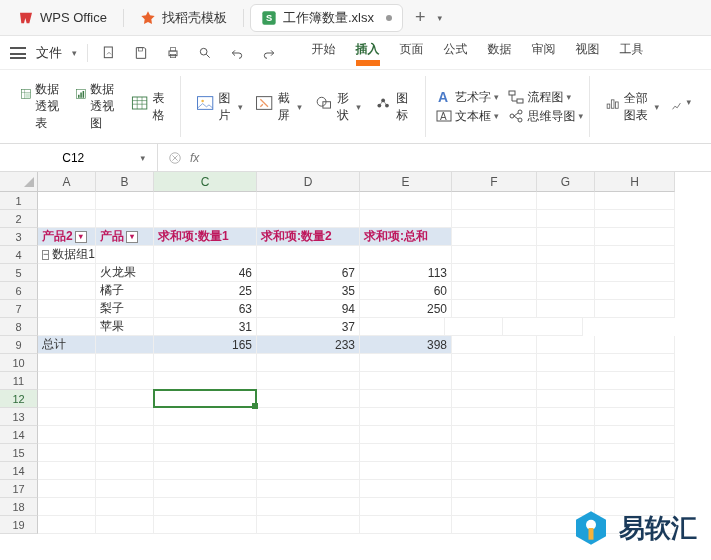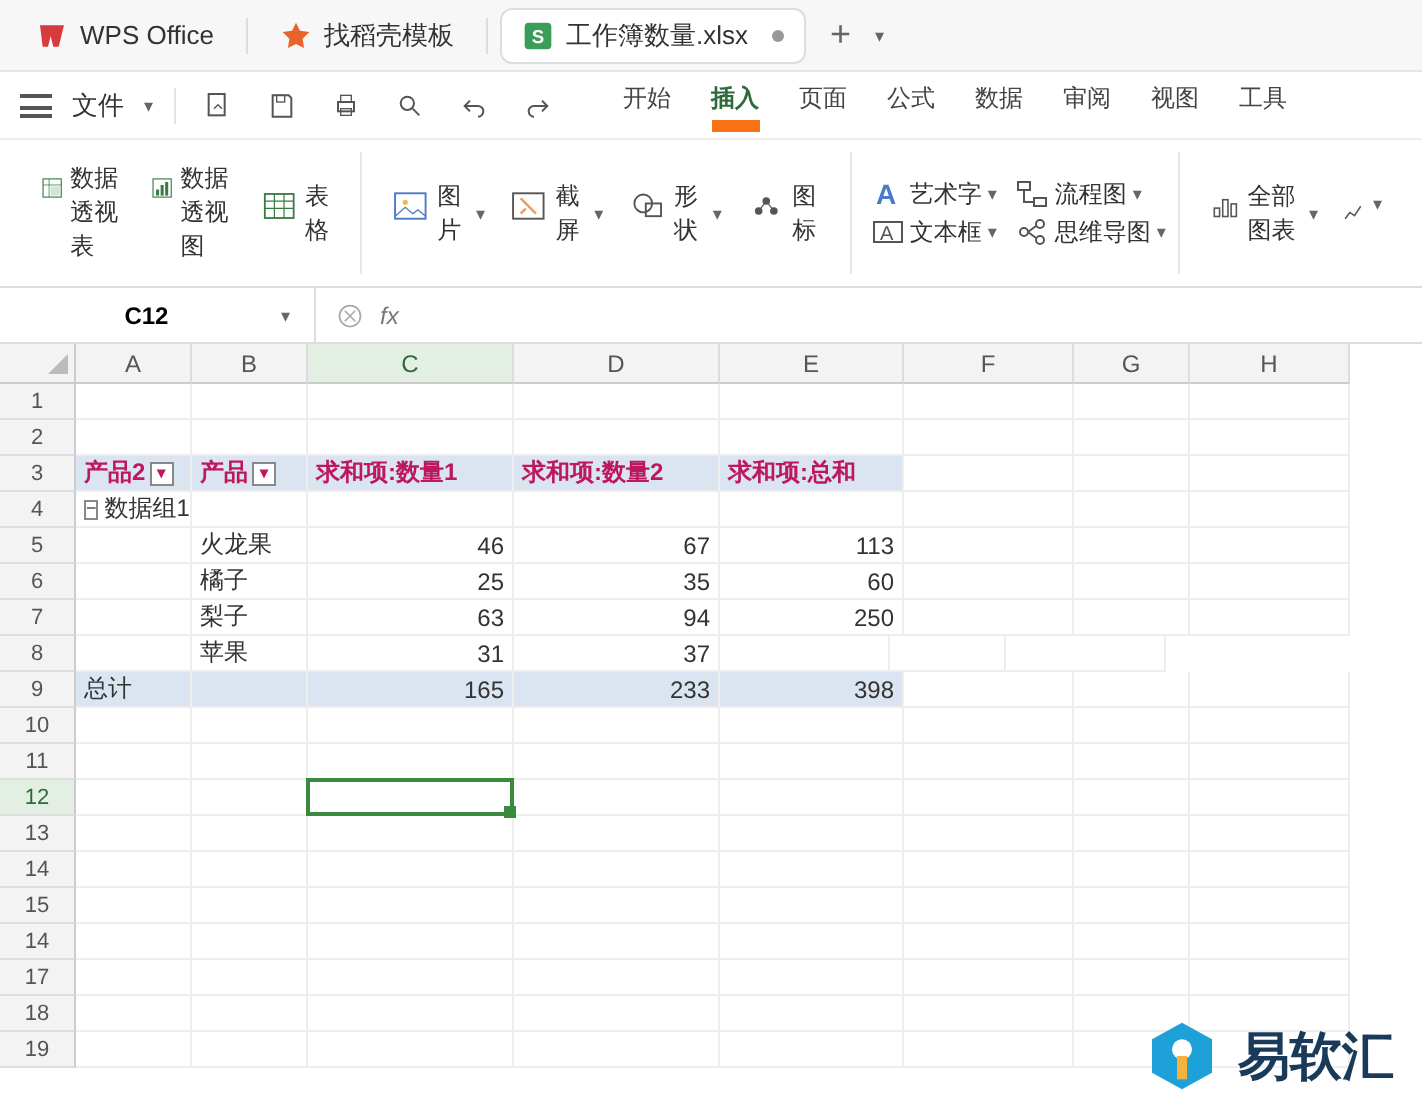--- a/index.html
+++ b/index.html
@@ -30,21 +30,21 @@
 .rib-group:last-child { border-right:none; }
 .rib-btn { display: flex; flex-direction: row; justify-content: center; gap: 3px; padding: 2px 4px; cursor: pointer; min-width: 48px; }
 .rib-btn .ic { width: 26px; height: 26px; }
 .rib-small { display:flex; flex-direction:column; gap:2px; }
 .rib-row { display:flex; align-items:center; gap:3px; cursor:pointer; font-size:12px; white-space:nowrap; }
 .dd { font-size:9px; color:#666; }
 
 
 .fbar { height: 28px; display: flex; align-items: center; border-bottom: 1px solid #ddd; }
 .namebox { width: 158px; height: 100%; border-right: 1px solid #ddd; display:flex; align-items:center; padding: 0 12px; gap:6px; }
-.namebox input { border:none; outline:none; font-size:12px; width: 100%; text-align:center;font-weight:bold; }
+.namebox input { border:none; outline:none; font-size:12px; width: 100%; text-align:center; }
 .fx-area { display:flex; align-items:center; gap:8px; padding:0 10px; color:#777; font-style:italic; flex:1; }
 .fx-area .fx { font-style: italic; }
 
 
 .grid-wrap { position: relative; height: 370px; overflow:hidden; }
 .corner { position:absolute; top:0; left:0; width:38px; height:20px; background:#f3f3f3; border-right:1px solid #ccc; border-bottom:1px solid #ccc; display:flex; align-items:center; justify-content:flex-end; padding-right:3px; }
 .corner svg { width:10px; height:10px; }
 .col-headers { position:absolute; top:0; left:38px; right:0; height:20px; display:flex; }
 .col-h { background:#f3f3f3; border-right:1px solid #ddd; border-bottom:1px solid #ccc; display:flex; align-items:center; justify-content:center; font-size:12px; color:#555; }
 .col-h.active { background:#e2efe2; color:#2f6b3a; }

